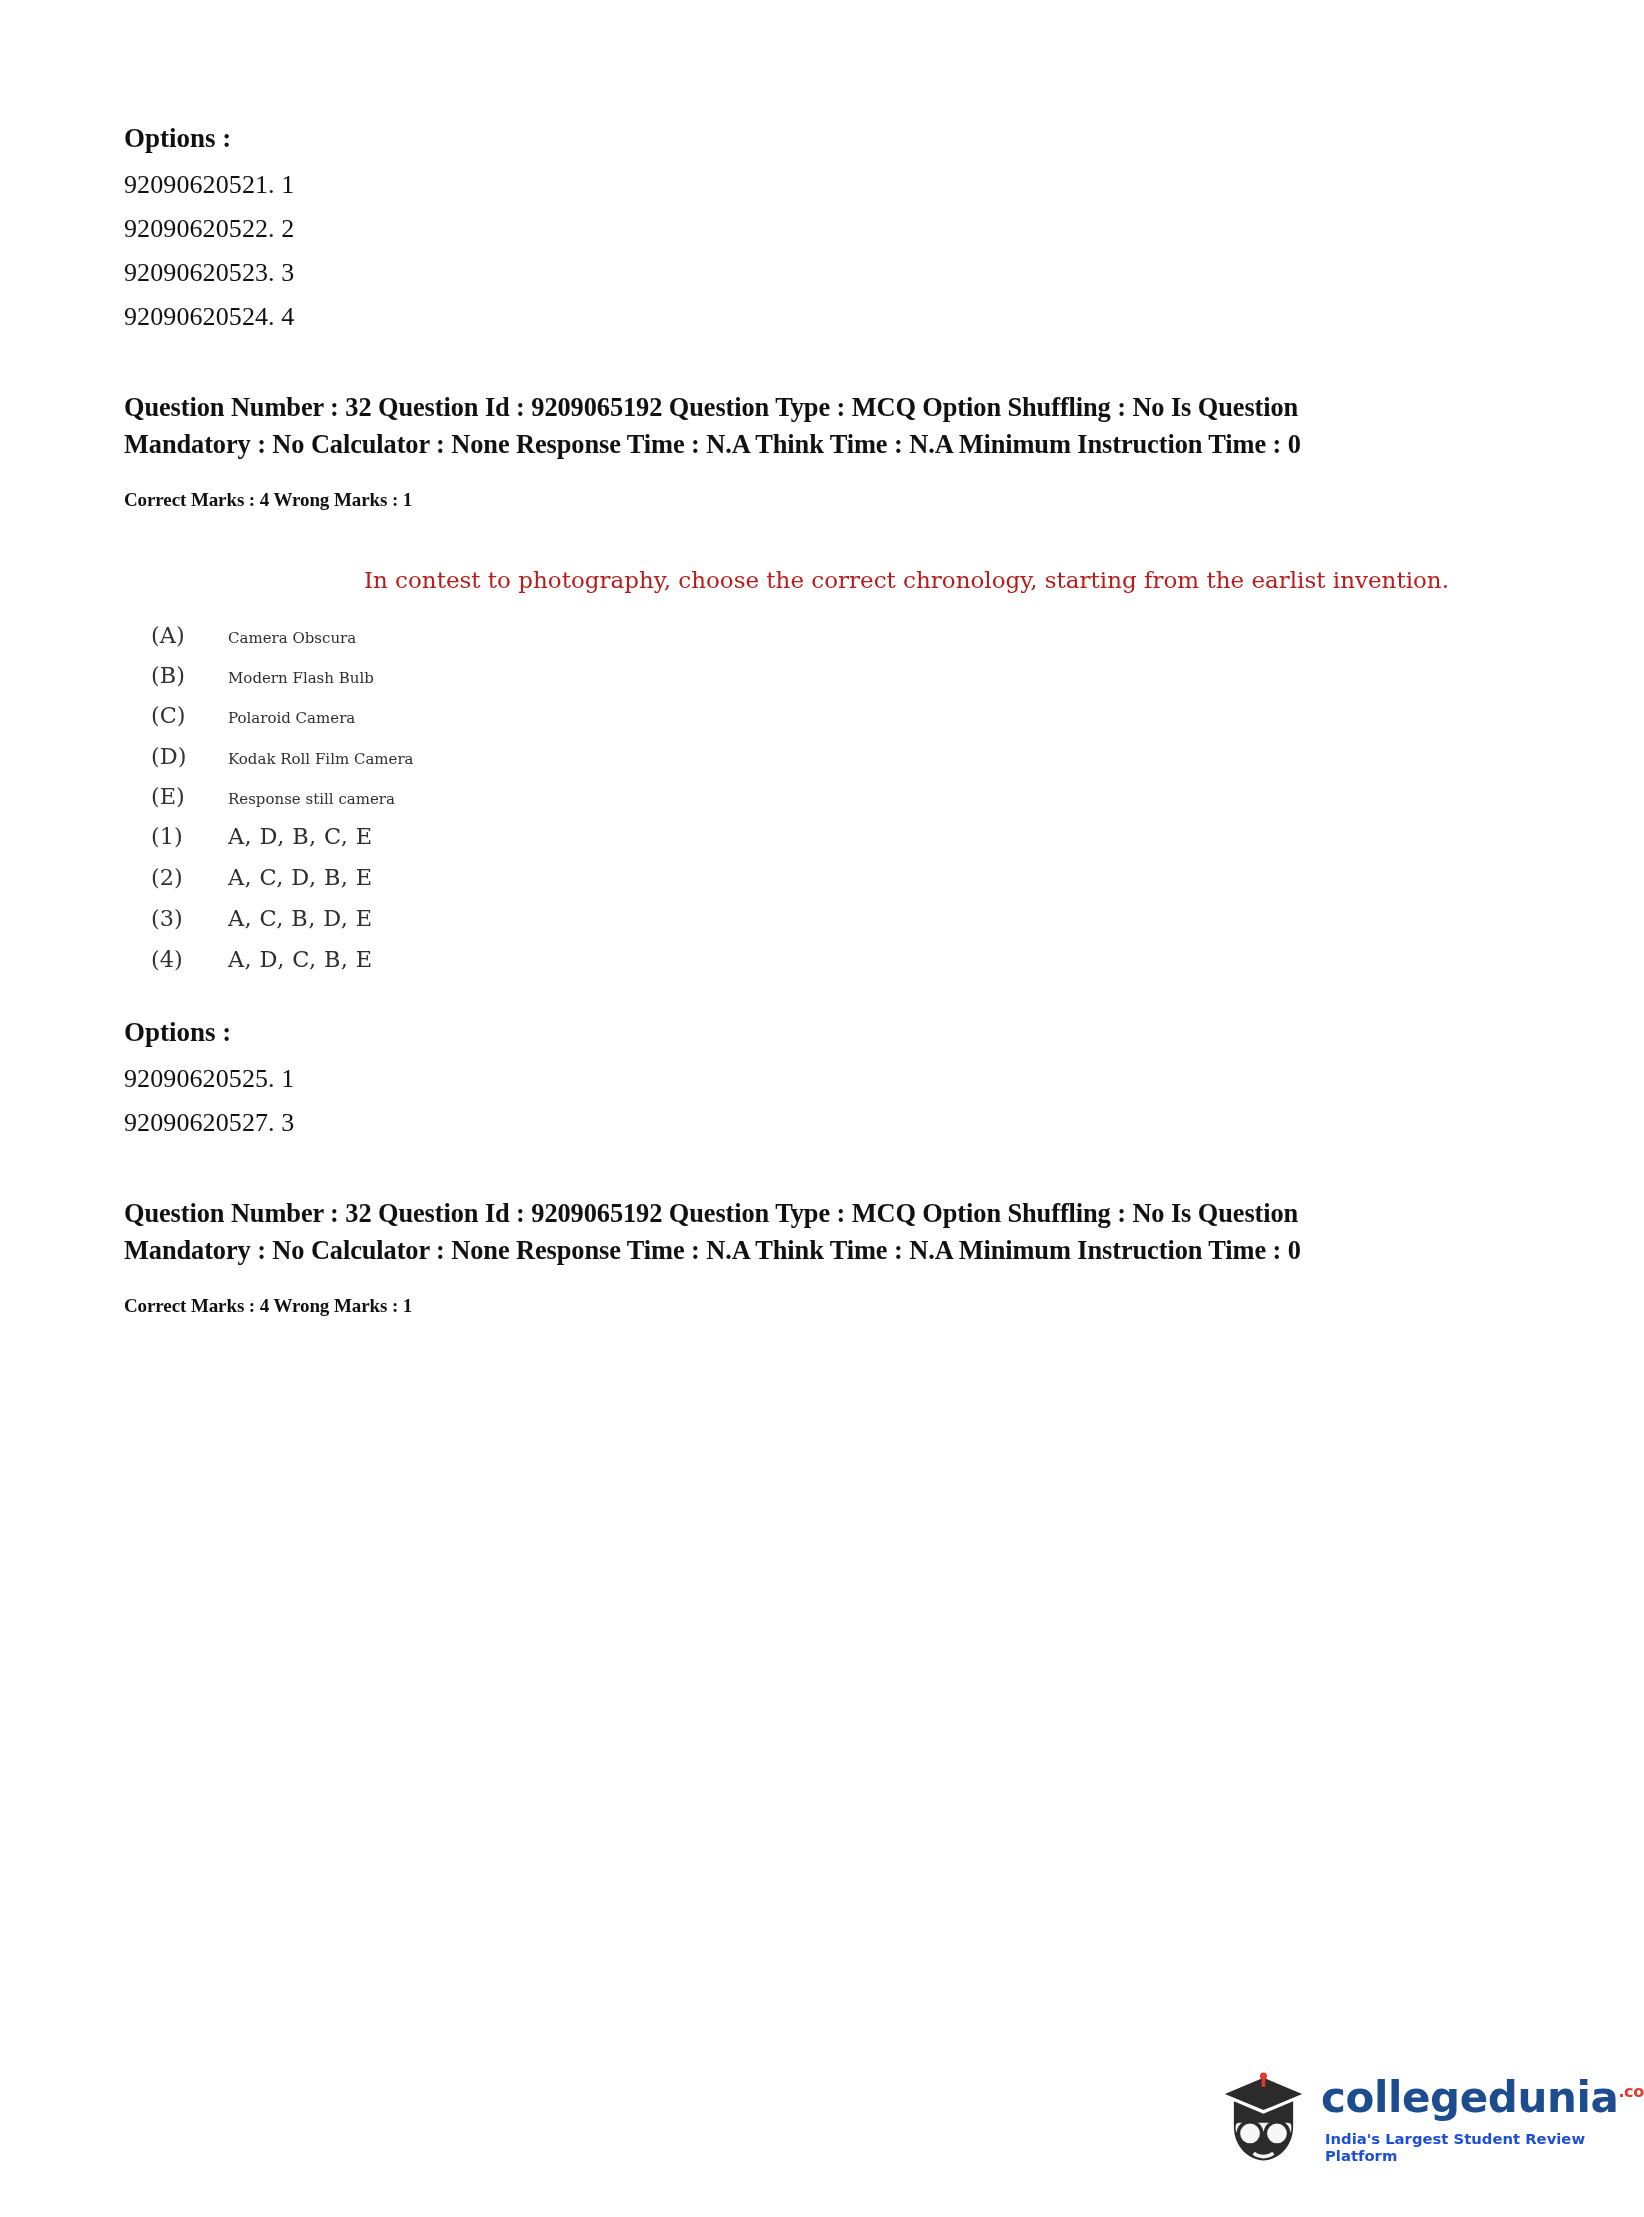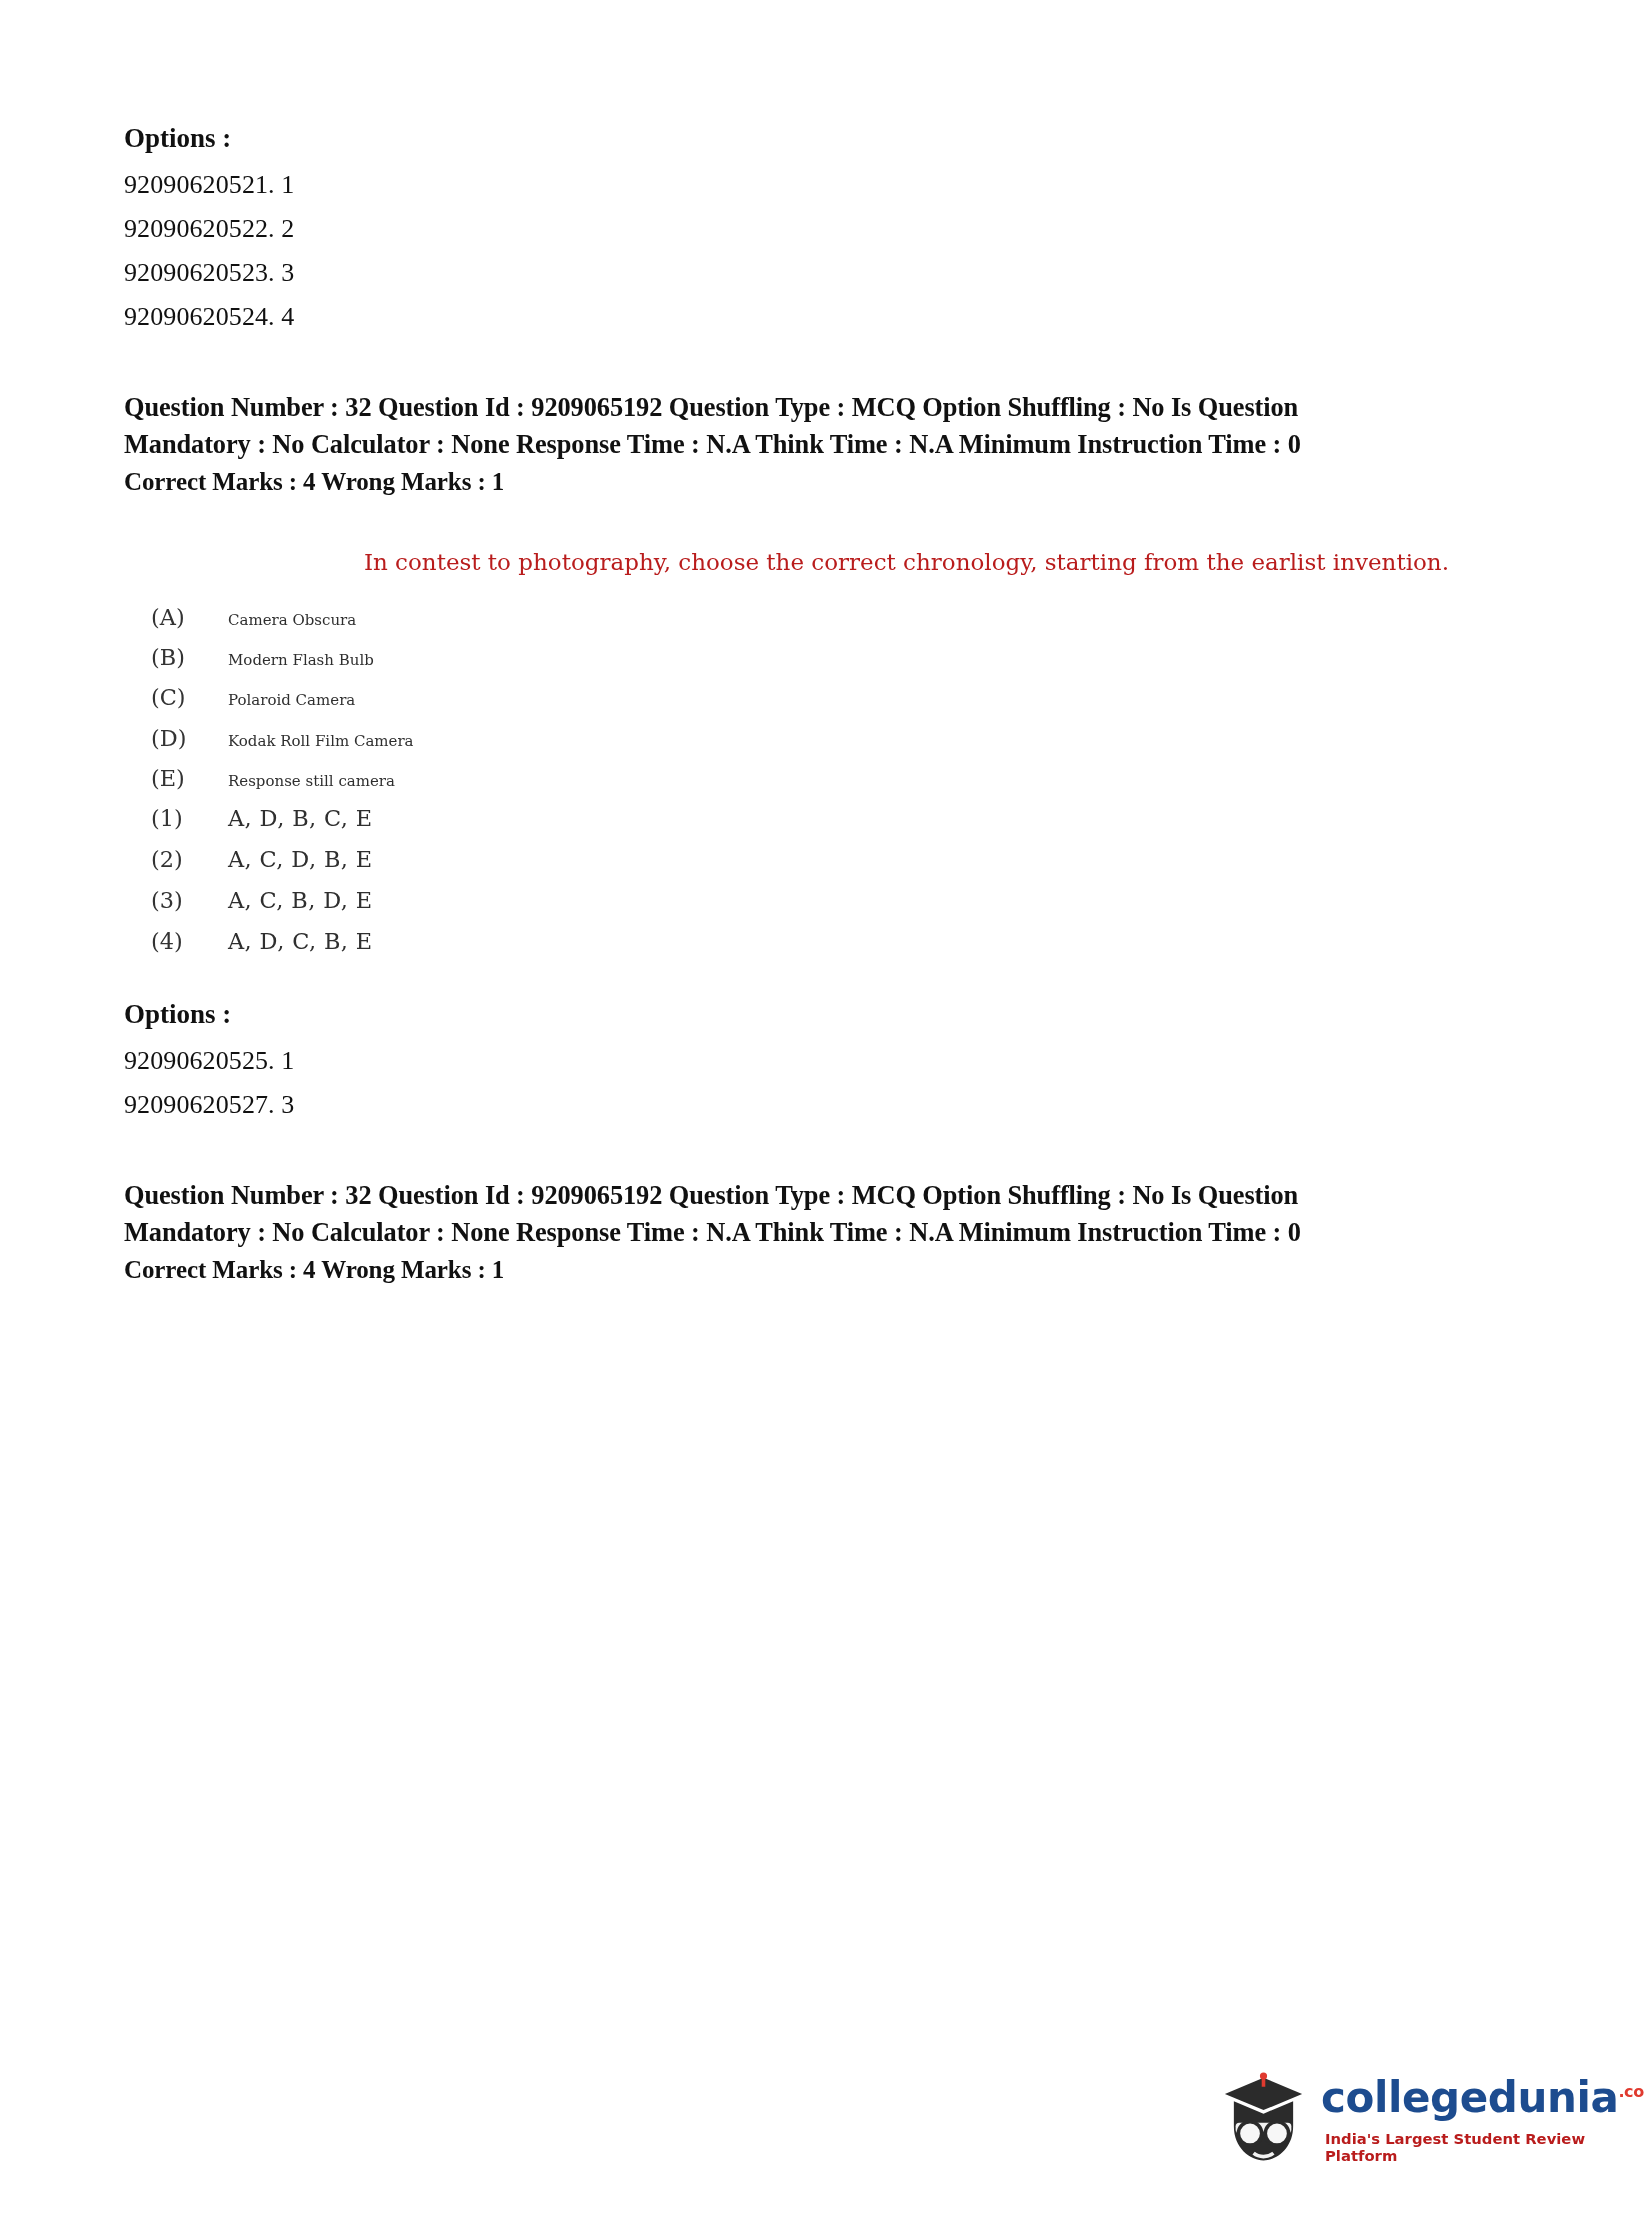--- a/index.html
+++ b/index.html
@@ -46,23 +46,23 @@
   .meta-block {
     font-weight: bold;
     font-size: 26.4px;
     line-height: 37px;
     margin: 0;
     width: 1294px;
     letter-spacing: -0.1px;
   }
   .meta-marks {
     font-weight: bold;
-    font-size: 25px;
+    font-size: 19px;
     line-height: 37px;
-    margin-top: 0;
+    margin-top: 18px;
   }
 
   .qimg {
     margin-left: 27px;
     margin-top: 47px;
     font-family: "DejaVu Serif", serif;
     color: #2b2b2b;
   }
   .qstem {
     font-size: 23px;
@@ -140,21 +140,21 @@
     color: #e03a2f;
     vertical-align: super;
   }
   .logo-tag {
     position: absolute;
     left: 111px;
     top: 70px;
     font-family: "DejaVu Sans", sans-serif;
     font-size: 14.8px;
     font-weight: bold;
-    color: #b91c1c;
+    color: #1d4ed8;
   }
 </style>
 </head>
 <body>
 
 <div class="page">
   <div class="content">
 
     <div class="opts-heading">Options :</div>
     <div class="opt-line">92090620521. 1</div>

